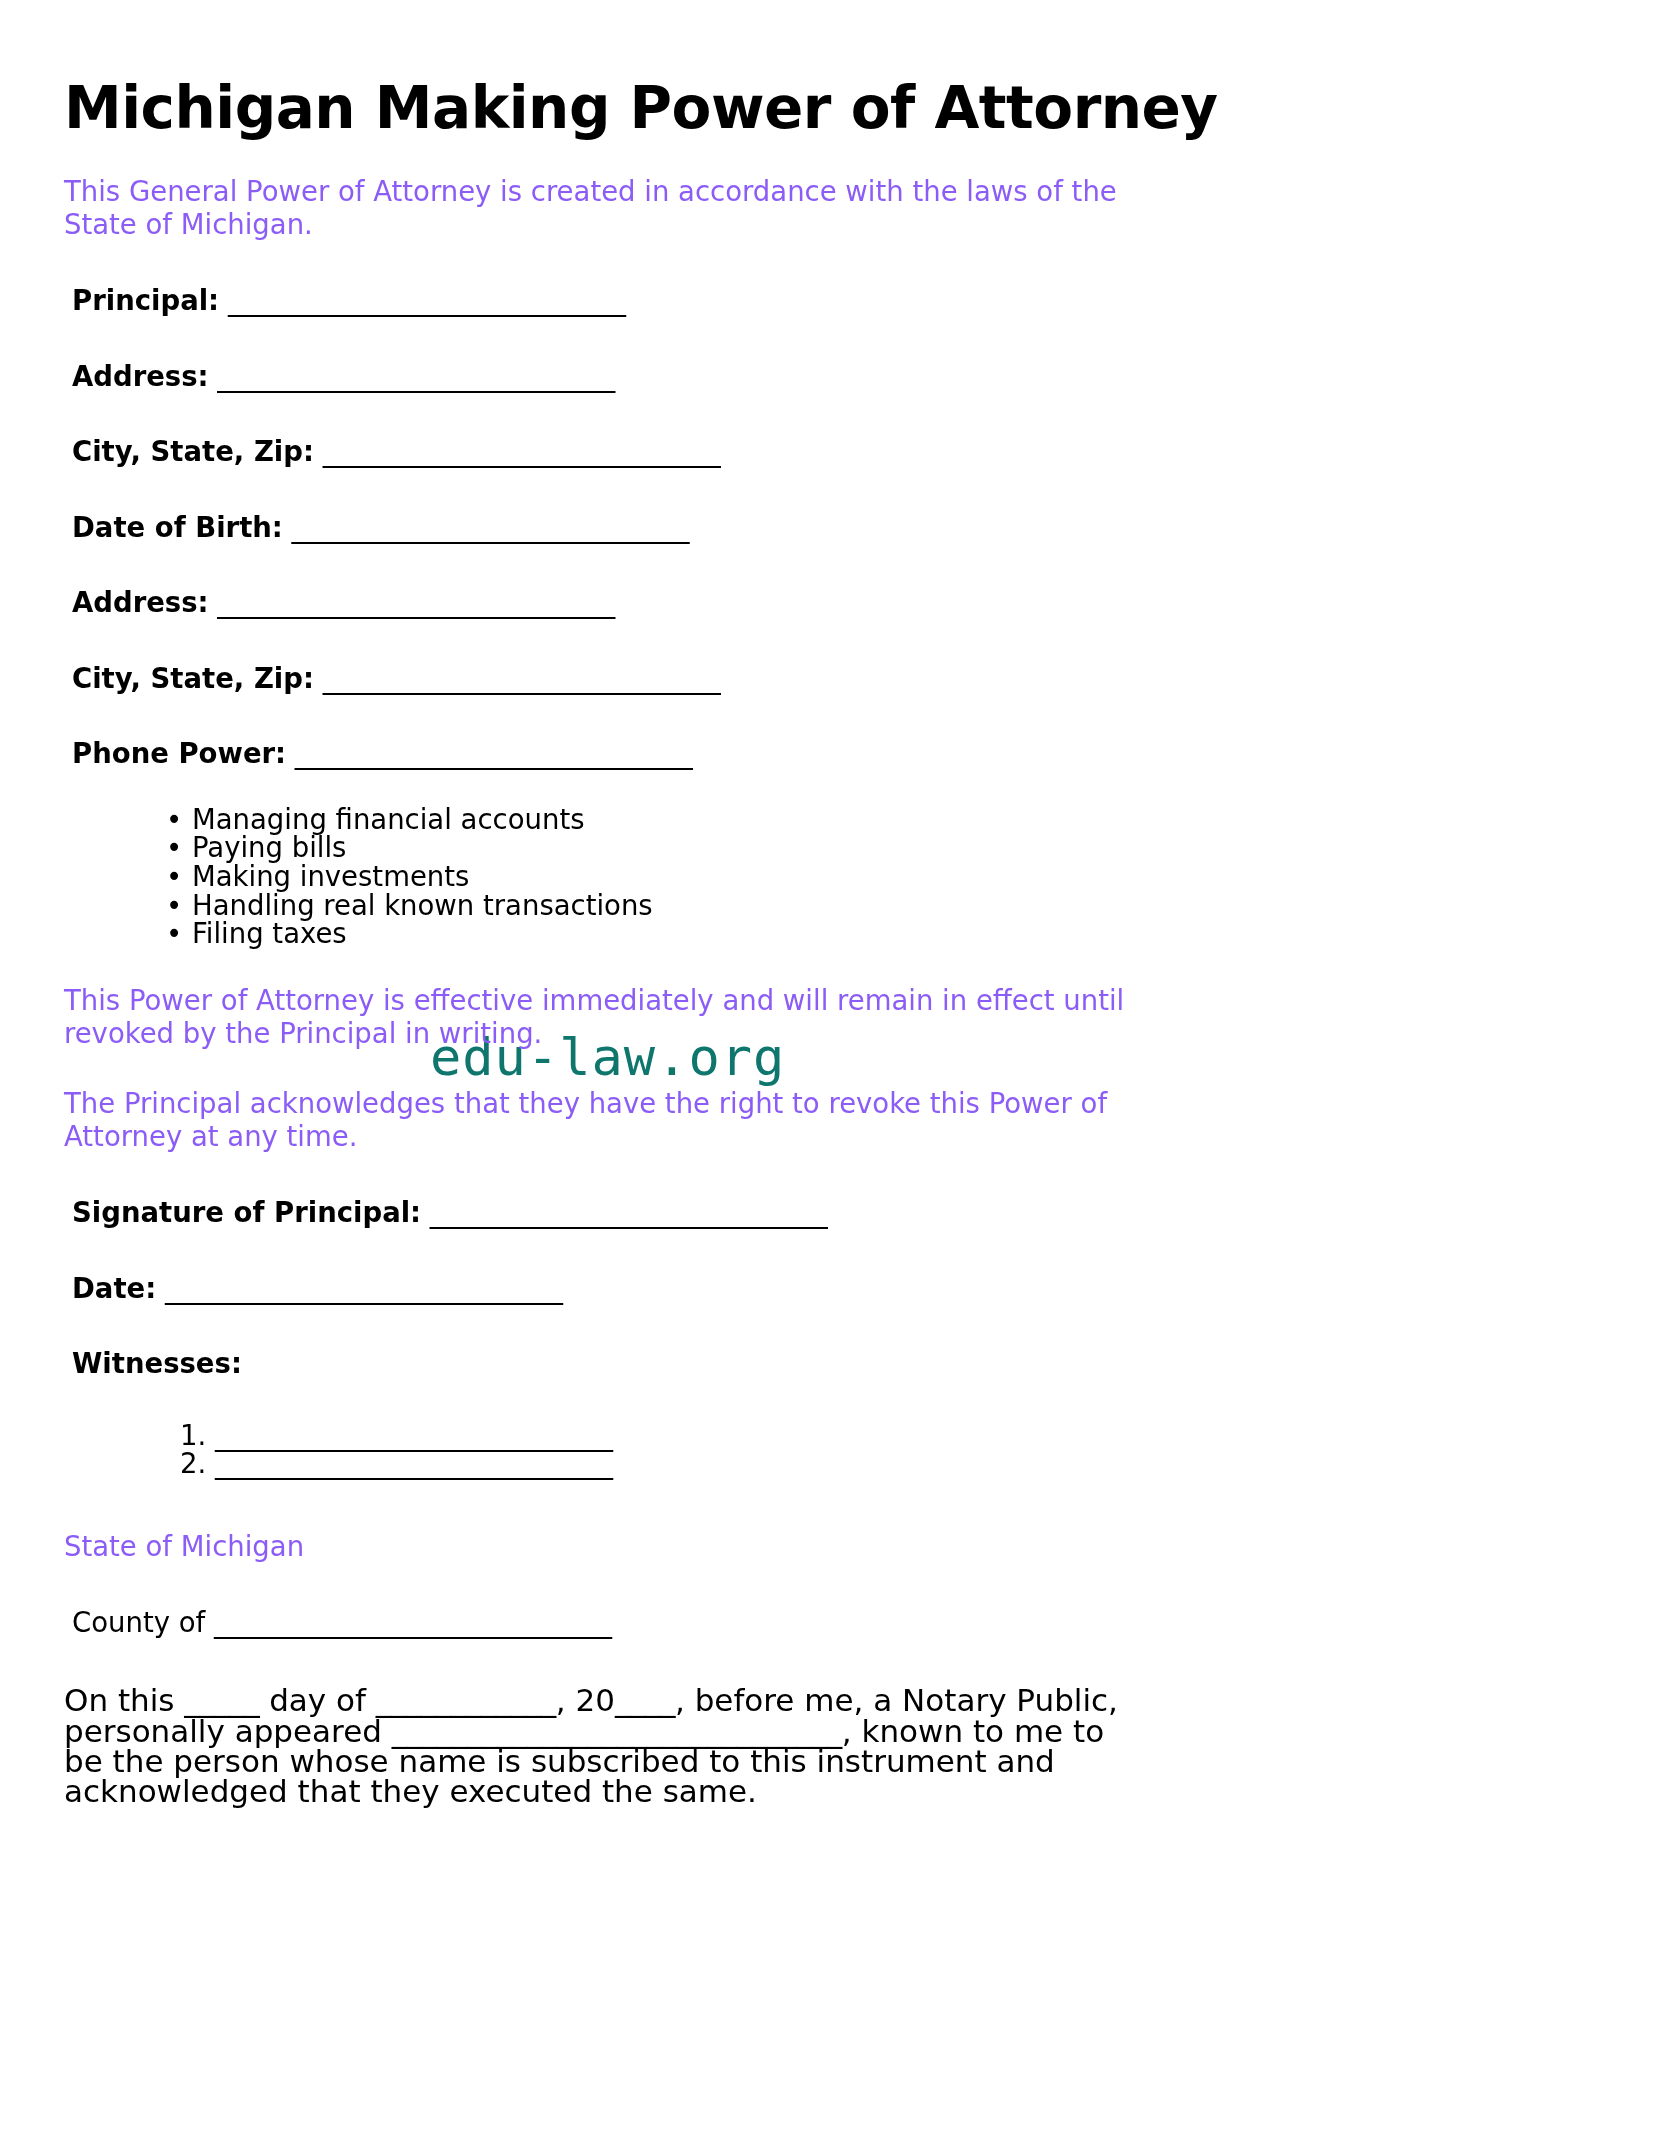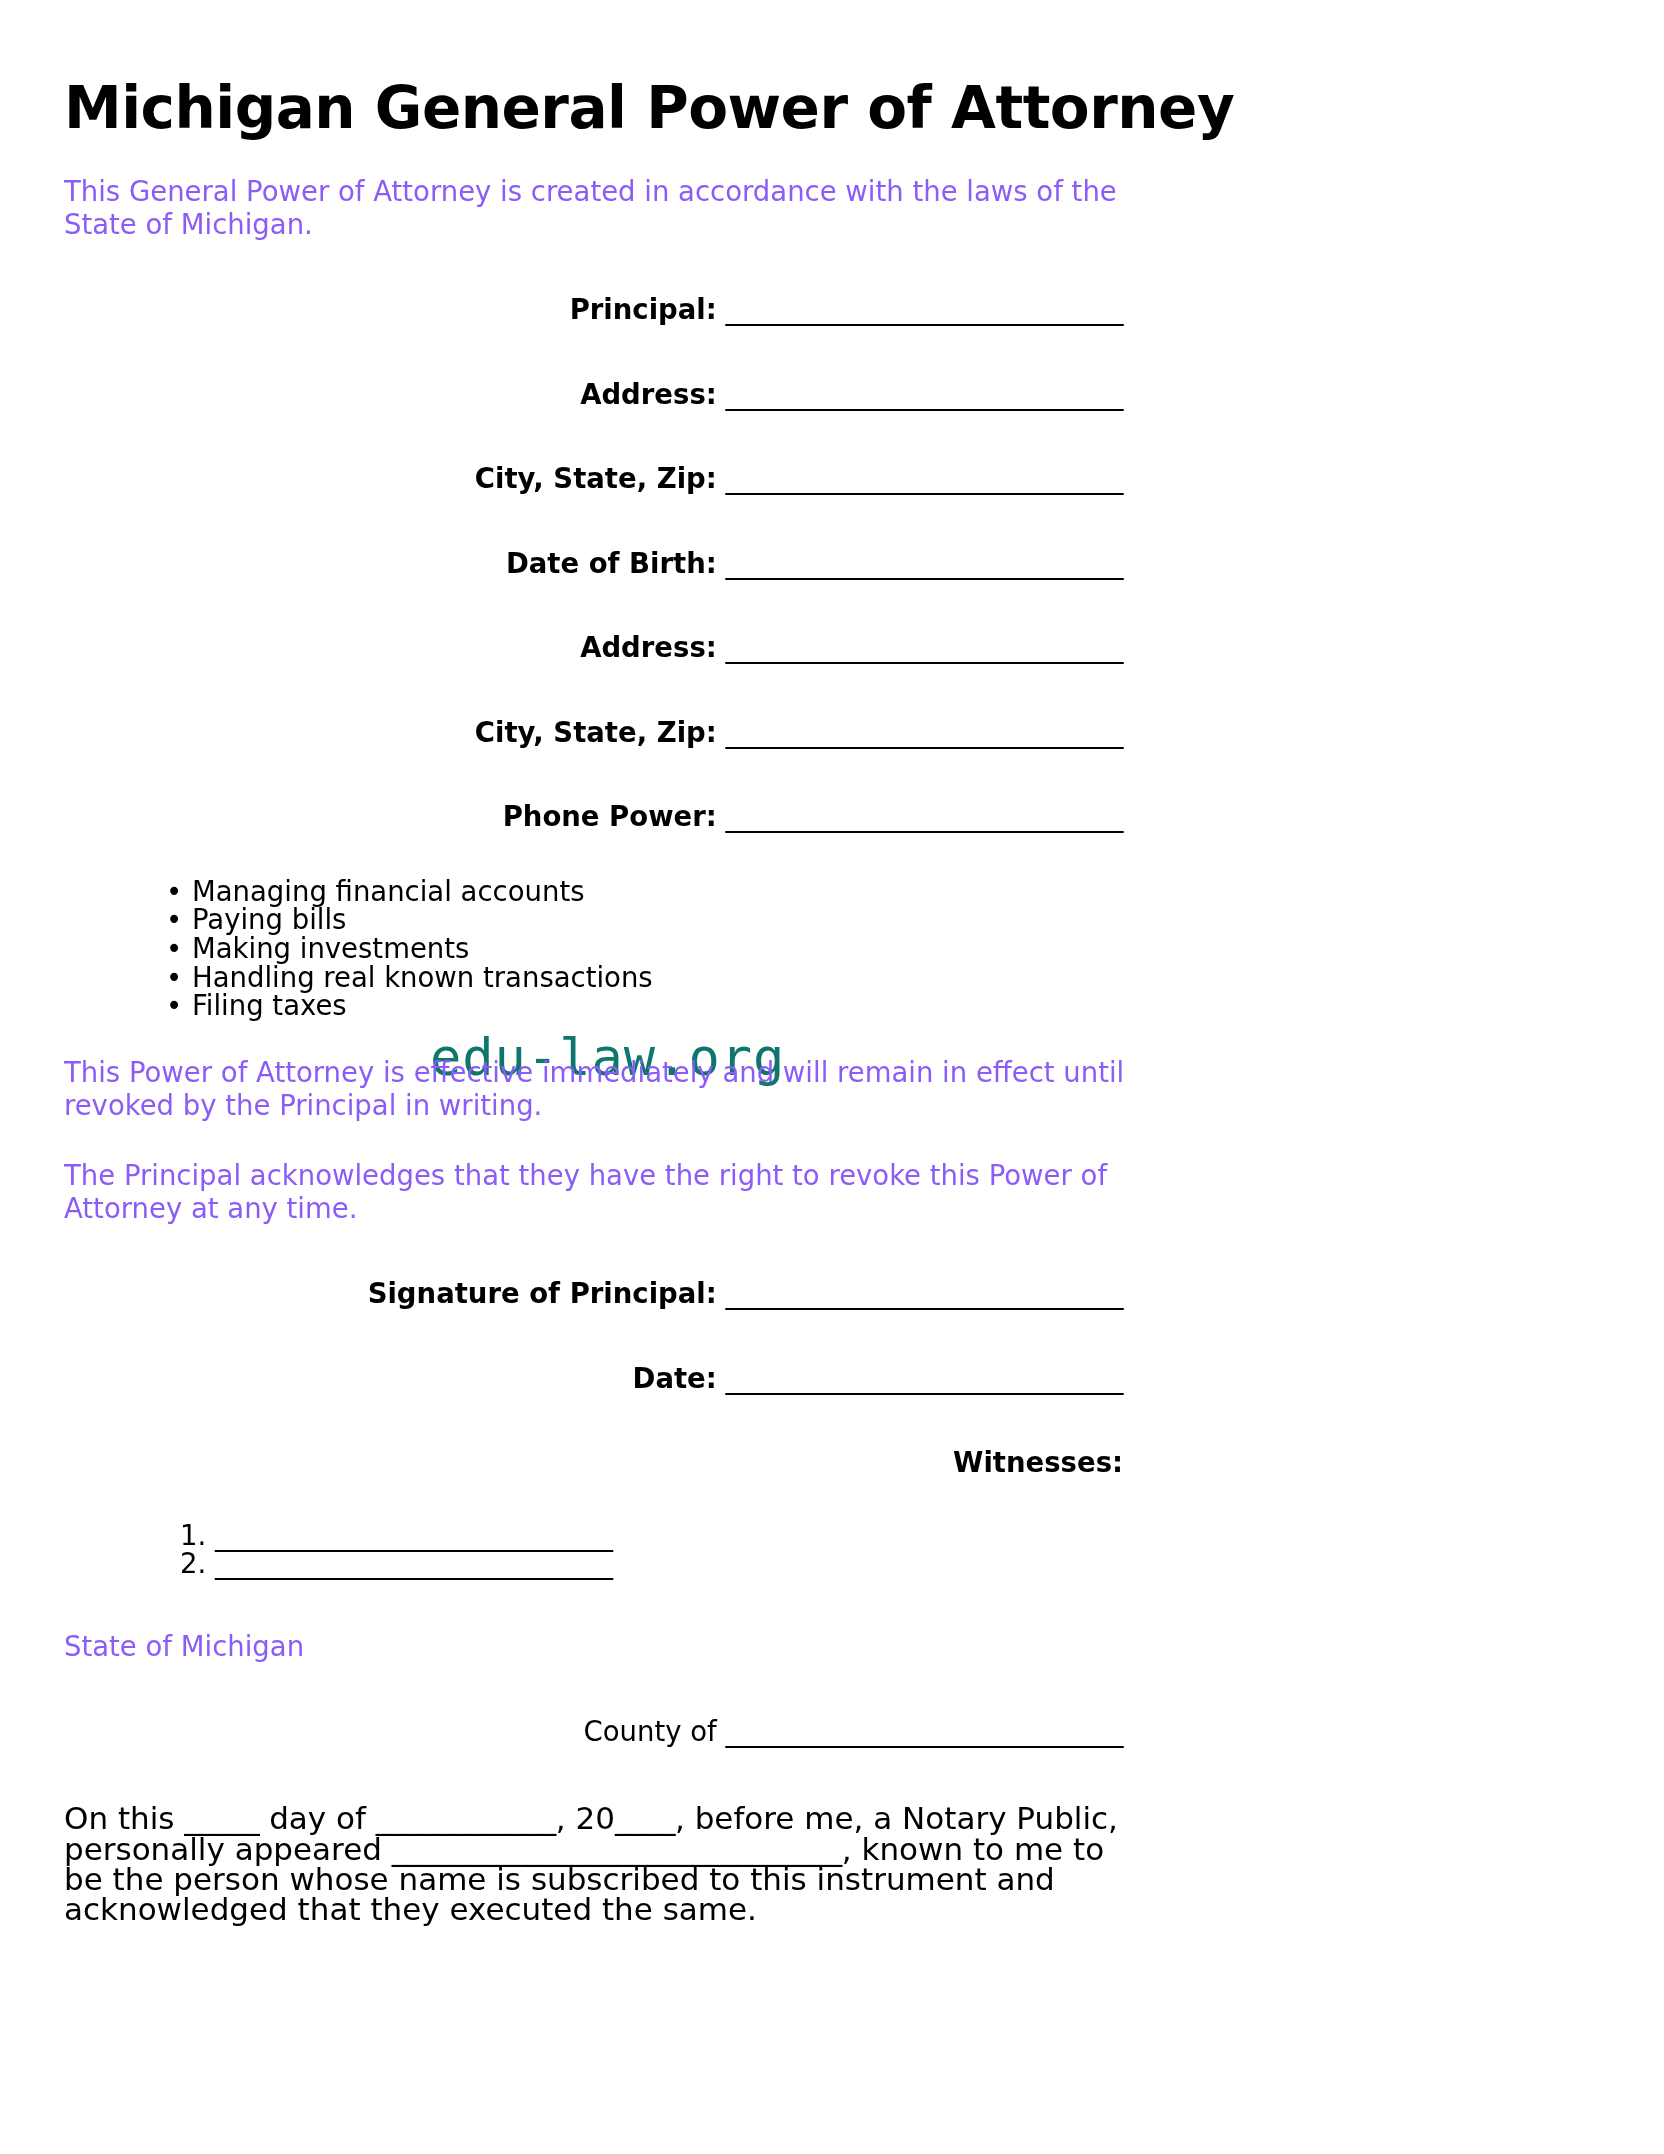--- a/index.html
+++ b/index.html
@@ -45,24 +45,23 @@
     font-size: 27.5px;
     line-height: 1.22;
     margin: 0;
     padding-top: 36px;
     color: #8b5cf6;
   }
 
   .field-row {
     font-size: 27.5px;
     line-height: 1.22;
-    margin: 17px;
+    margin: 8px;
     padding-top: 34px;
     white-space: nowrap;
-    text-align: right;
   }
   .field-label {
     font-weight: bold;
   }
   .blank {
     font-weight: normal;
     letter-spacing: -0.5px;
   }
 
   ul.bullets {
@@ -126,21 +125,21 @@
 </style>
 </head>
 <body>
 
 <div class="page">
 
   <div class="watermark">edu-law.org</div>
 
   <div class="content">
 
-    <h1 class="doc-title">Michigan General Power of Attorney</h1>
+    <h1 class="doc-title">Michigan Making Power of Attorney</h1>
 
     <p class="para">This General Power of Attorney is created in accordance with the laws of the State of Michigan.</p>
 
     <div class="field-row">
       <span class="field-label">Principal:</span>
       <span class="blank">______________________________</span>
     </div>
 
     <div class="field-row">
       <span class="field-label">Address:</span>

